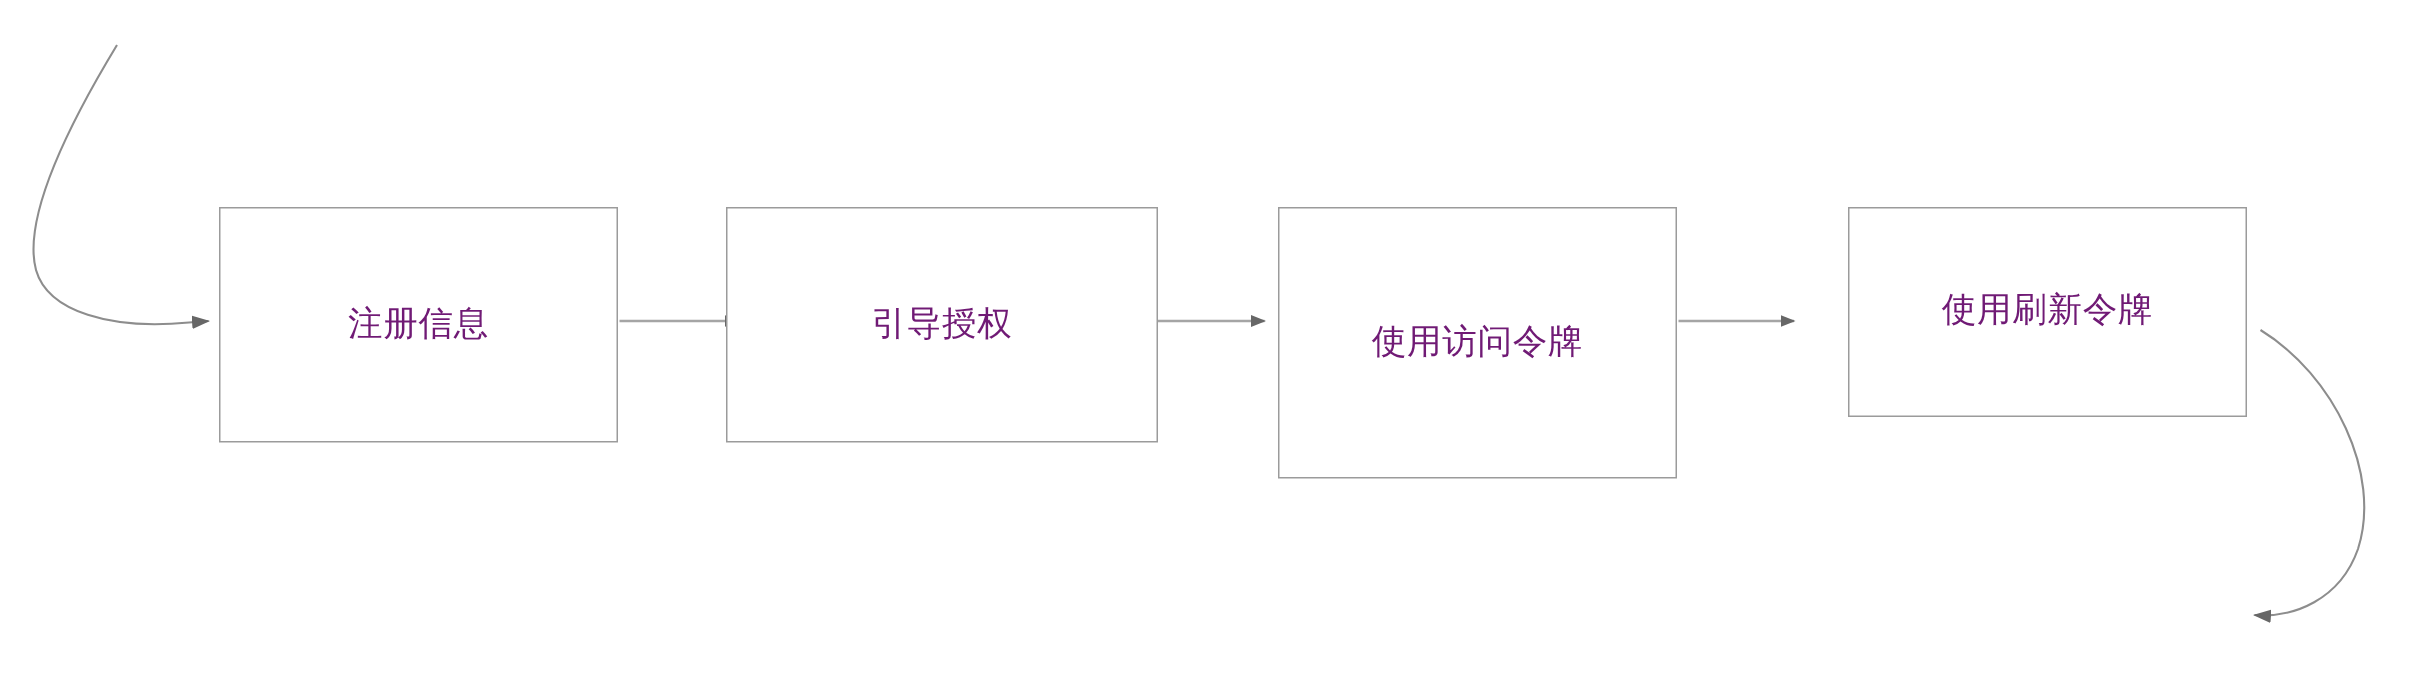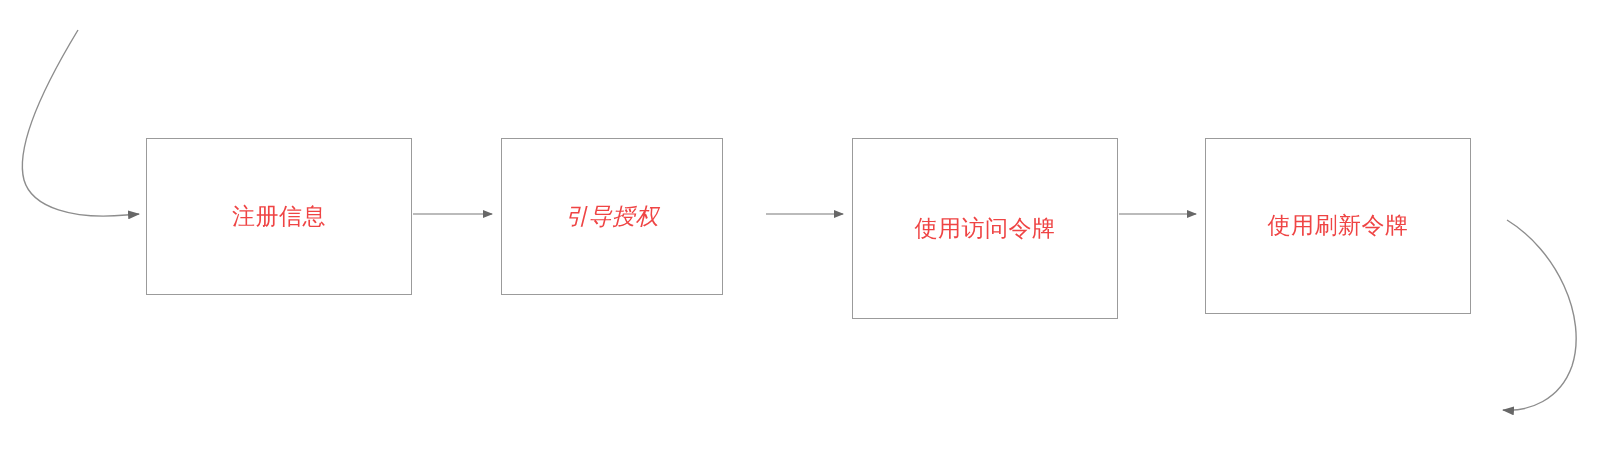--- a/index.html
+++ b/index.html
@@ -30,29 +30,29 @@
     box-sizing: border-box;
     background: #ffffff;
     border: 1px solid #9b9b9b;
     display: flex;
     align-items: center;
     justify-content: center;
   }
   .node-label {
     font-size: 23px;
     line-height: 1.2;
-    color: #ef4444;
+    color: #701a75;
     letter-spacing: 0.5px;
     white-space: nowrap;
     font-family: "DejaVu Sans", "Liberation Sans", sans-serif;
   }
   .node-1 { left: 146px; top: 138px; width: 266px; height: 157px; }
-  .node-2 { left: 501px; top: 138px; width: 222px; height: 157px; font-style: italic; }
+  .node-2 { left: 484px; top: 138px; width: 288px; height: 157px; }
   .node-3 { left: 852px; top: 138px; width: 266px; height: 181px; }
-  .node-4 { left: 1205px; top: 138px; width: 266px; height: 176px; align-items: center; }
+  .node-4 { left: 1232px; top: 138px; width: 266px; height: 140px; align-items: center; }
 </style>
 </head>
 <body>
 
 <div id="canvas">
 
   <svg id="edge-layer" viewBox="0 0 1606 460" width="1606" height="460" xmlns="http://www.w3.org/2000/svg">
     <defs>
       <marker id="arrowhead" markerWidth="10" markerHeight="8" refX="9" refY="4" orient="auto" markerUnits="userSpaceOnUse">
         <path d="M0,0 L10,4 L0,8 z" fill="#676767"></path>

